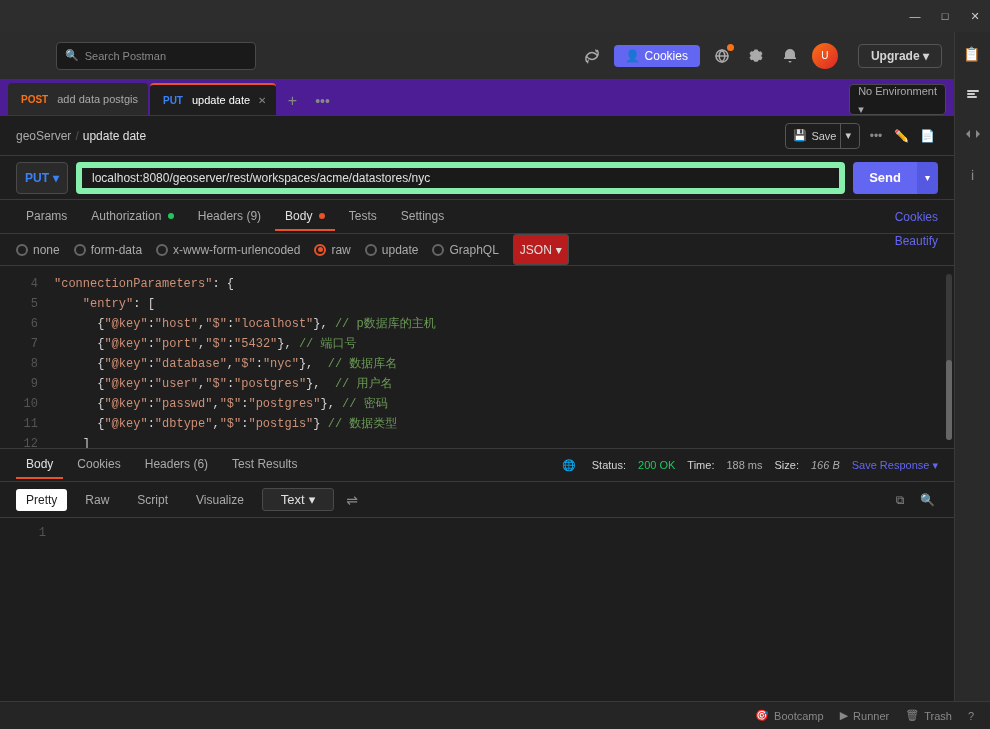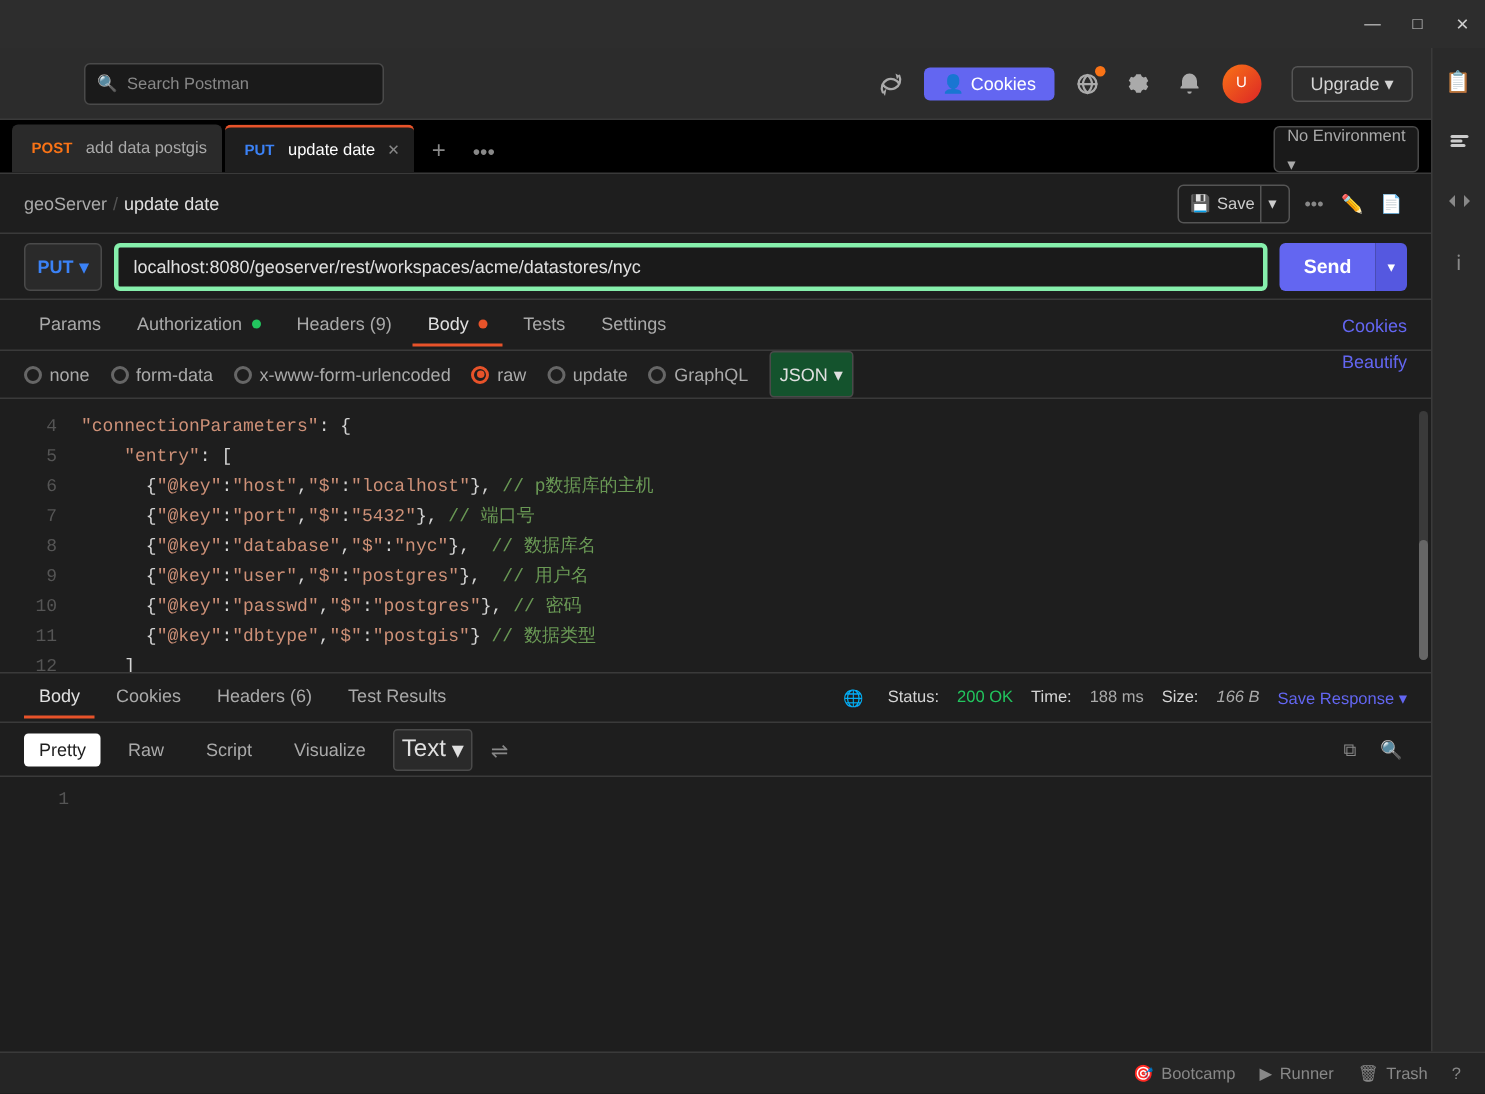--- a/index.html
+++ b/index.html
@@ -78,20 +78,21 @@
       gap: 4px;
     }
     .upgrade-btn {
       background: transparent;
       color: #d4d4d4;
       border: 1px solid #555;
       border-radius: 4px;
       padding: 4px 12px;
       font-size: 12px;
       cursor: pointer;
+      font-weight: bold;
     }
     .icon-btn {
       width: 24px;
       height: 24px;
       display: flex;
       align-items: center;
       justify-content: center;
       color: #aaa;
       cursor: pointer;
       font-size: 14px;
@@ -115,21 +116,21 @@
       align-items: center;
       justify-content: center;
       font-size: 10px;
       color: white;
       cursor: pointer;
     }
 
     
     .tabs-row {
       height: 36px;
-      background: #000000;
+      background: #4c1d95;
       display: flex;
       align-items: flex-end;
       padding: 0 8px;
       border-bottom: 1px solid #3a3a3a;
       gap: 2px;
     }
     .tab {
       height: 32px;
       padding: 0 10px;
       display: flex;
@@ -278,21 +279,21 @@
       padding: 0 8px;
       cursor: pointer;
       display: flex;
       align-items: center;
       gap: 4px;
     }
     .url-input {
       flex: 1;
       height: 32px;
       background: #1a1a1a;
-      border: 3px solid #86efac;
+      border: 6px solid #86efac;
       border-radius: 4px;
       color: #e0e0e0;
       font-size: 12px;
       padding: 0 10px;
       outline: none;
     }
     .send-btn-group {
       display: flex;
       height: 32px;
     }
@@ -389,21 +390,21 @@
       border-radius: 50%;
       background: #e8532a;
     }
     .json-select {
       display: flex;
       align-items: center;
       gap: 4px;
       font-size: 12px;
       color: #e0e0e0;
       cursor: pointer;
-      background: #14532d;
+      background: #b91c1c;
       border: 1px solid #4a4a4a;
       border-radius: 3px;
       padding: 2px 6px;
     }
     .beautify-btn {
       margin-left: auto;
       font-size: 12px;
       color: #6366f1;
       cursor: pointer;
     }
@@ -517,27 +518,27 @@
     }
     .format-btn.active {
       background: #fff;
       color: #1e1e1e;
       border-radius: 3px;
     }
     .text-select {
       display: flex;
       align-items: center;
       gap: 4px;
-      font-size: 16px;
+      font-size: 13px;
       color: #e0e0e0;
       cursor: pointer;
       background: #2a2a2a;
       border: 1px solid #4a4a4a;
       border-radius: 3px;
-      padding: 3px 5px;
+      padding: 3px 18px;
     }
     .wrap-icon {
       margin-left: 4px;
       color: #888;
       cursor: pointer;
       font-size: 14px;
     }
     .resp-actions {
       margin-left: auto;
       display: flex;

